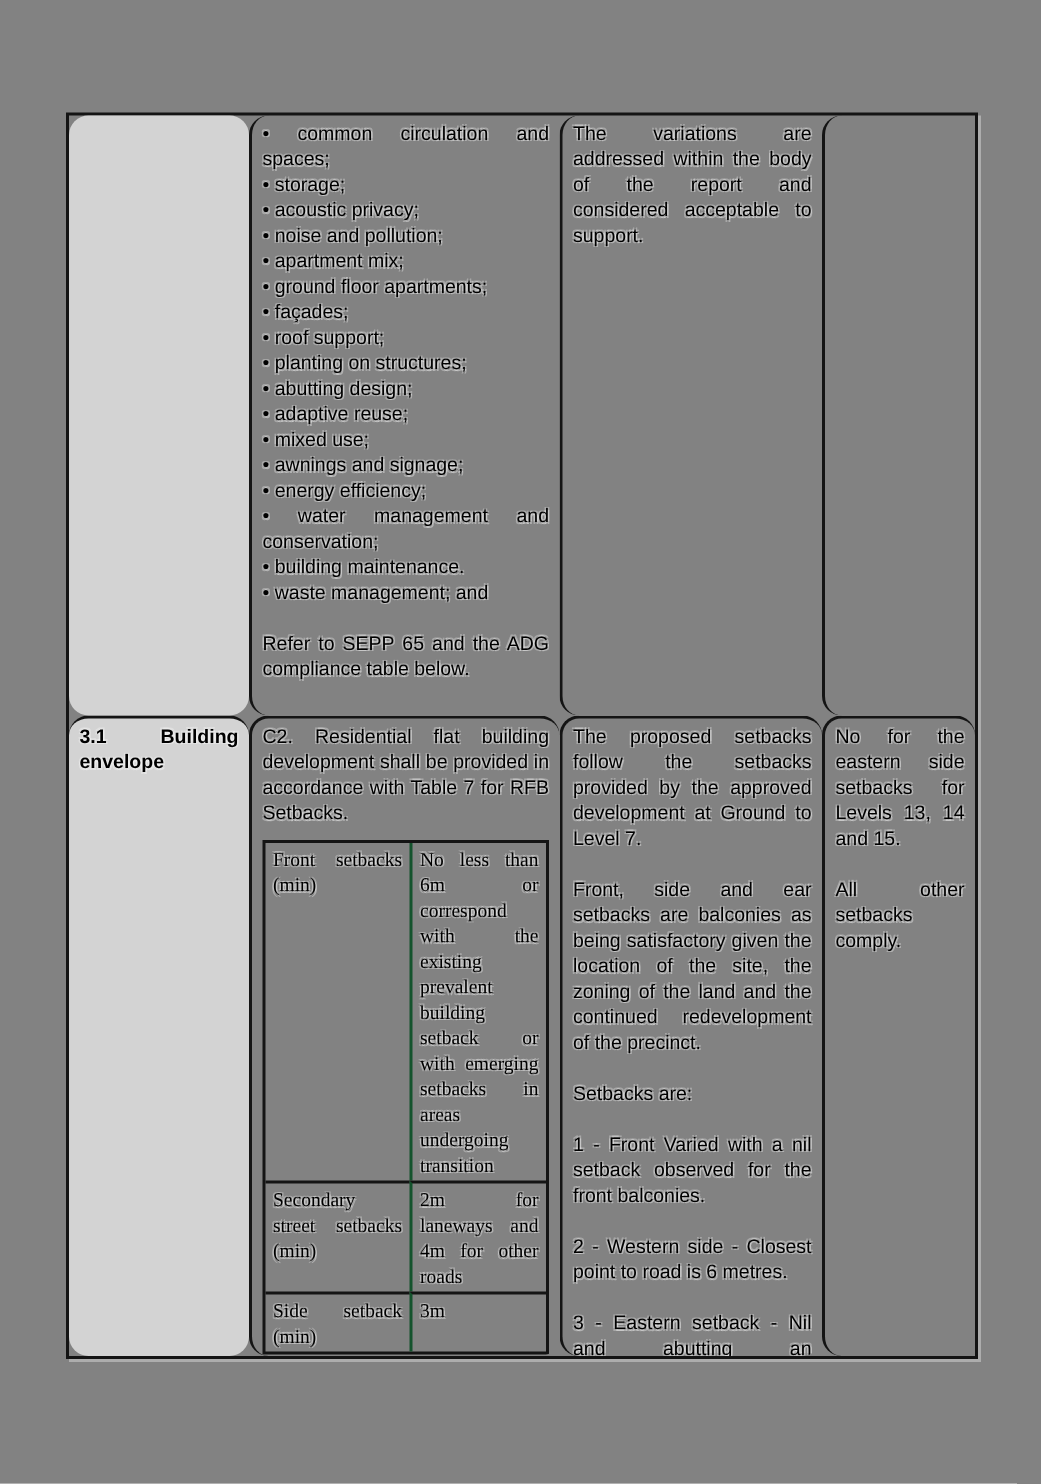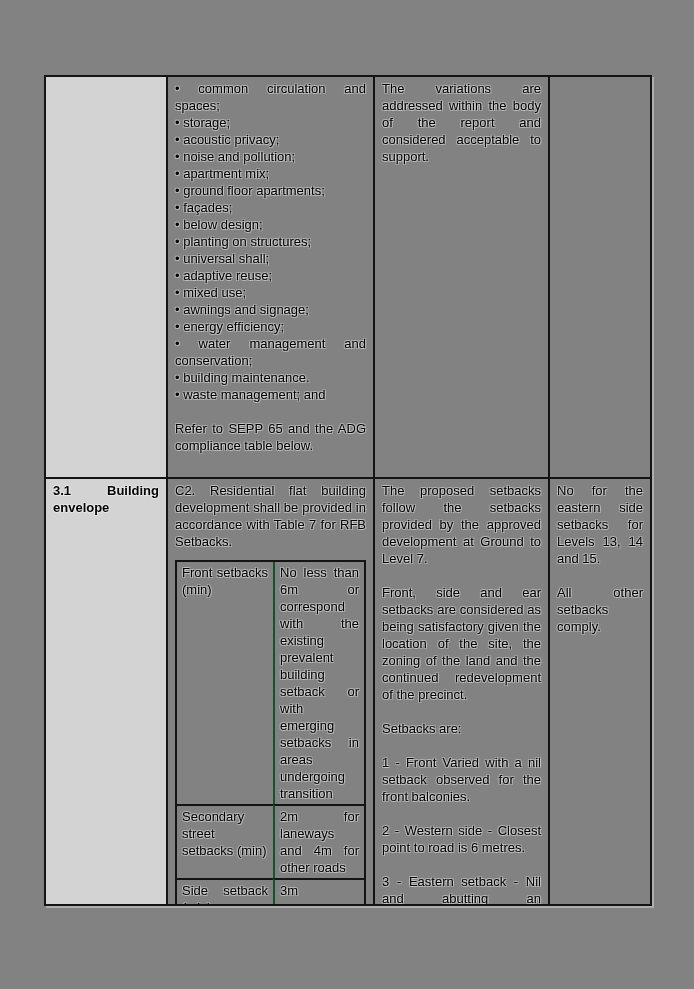--- a/index.html
+++ b/index.html
@@ -29,20 +29,21 @@
     text-shadow: 1px 1px 0 rgba(255,255,255,0.38),
                 -1px -1px 0 rgba(255,255,255,0.30),
                  1px -1px 0 rgba(255,255,255,0.30),
                 -1px  1px 0 rgba(255,255,255,0.30);
   }
   .cell {
     box-sizing: border-box;
     padding: 3px 7px;
     overflow: hidden;
     text-align: justify;
+    border-radius: 13px;
   }
   .cell.c2, .cell.c3, .cell.c4 { border-left: 2px solid #141414; }
   .cell.r2 { border-top: 2px solid #141414; }
   .head-col { background: #d3d3d3; }
   .section-title { font-weight: bold; text-align: justify; }
   .li   { margin: 0; }
   .para { margin: 0 0 17px 0; }
   .note { margin-top: 17px; }
   .cell.c3.r2 .para:last-child { text-align-last: justify; margin-bottom: 0; }
   .sub-table {
@@ -51,20 +52,21 @@
     margin-top: 10px;
     border: 2px solid #141414;
     display: grid;
     grid-template-columns: 96px 1fr;
   }
   .sub-cell {
     box-sizing: border-box;
     padding: 2px 5px;
     text-align: justify;
     overflow: hidden;
+    font-family: Liberation Serif, serif;
   }
   .sub-cell.sc-value { border-left: 2px solid #14532d; }
   .sub-cell.sr2, .sub-cell.sr3 { border-top: 2px solid #141414; }
 </style>
 </head>
 <body>
 
 <div class="page">
   <div class="doc-table">
 
@@ -72,23 +74,23 @@
 
     <div class="cell c2 r1">
       <div>
           <div class="li">• common circulation and spaces;</div>
           <div class="li">• storage;</div>
           <div class="li">• acoustic privacy;</div>
           <div class="li">• noise and pollution;</div>
           <div class="li">• apartment mix;</div>
           <div class="li">• ground floor apartments;</div>
           <div class="li">• façades;</div>
-          <div class="li">• below design;</div>
+          <div class="li">• roof support;</div>
           <div class="li">• planting on structures;</div>
-          <div class="li">• universal shall;</div>
+          <div class="li">• abutting design;</div>
           <div class="li">• adaptive reuse;</div>
           <div class="li">• mixed use;</div>
           <div class="li">• awnings and signage;</div>
           <div class="li">• energy efficiency;</div>
           <div class="li">• water management and conservation;</div>
           <div class="li">• building maintenance.</div>
           <div class="li">• waste management; and</div>
         </div>
       <div class="note">Refer to SEPP 65 and the ADG compliance table below.</div>
     </div>
@@ -113,21 +115,21 @@
         <div class="sub-cell sc-label sr2">Secondary street setbacks (min)</div>
         <div class="sub-cell sc-value sr2">2m for laneways and 4m for other roads</div>
         <div class="sub-cell sc-label sr3">Side setback (min)</div>
         <div class="sub-cell sc-value sr3">3m</div>
       </div>
     </div>
 
     <div class="cell c3 r2">
       <div>
           <div class="para">The proposed setbacks follow the setbacks provided by the approved development at Ground to Level 7.</div>
-          <div class="para">Front, side and ear setbacks are considered as being satisfactory given the location of the site, the zoning of the land and the continued redevelopment of the precinct.</div>
+          <div class="para">Front, side and ear setbacks are balconies as being satisfactory given the location of the site, the zoning of the land and the continued redevelopment of the precinct.</div>
           <div class="para">Setbacks are:</div>
           <div class="para">1 - Front Varied with a nil setback observed for the front balconies.</div>
           <div class="para">2 - Western side - Closest point to road is 6 metres.</div>
           <div class="para">3 - Eastern setback - Nil and abutting an</div>
         </div>
     </div>
 
     <div class="cell c4 r2">
       <div>
           <div class="para">No for the eastern side setbacks for Levels 13, 14 and 15.</div>

